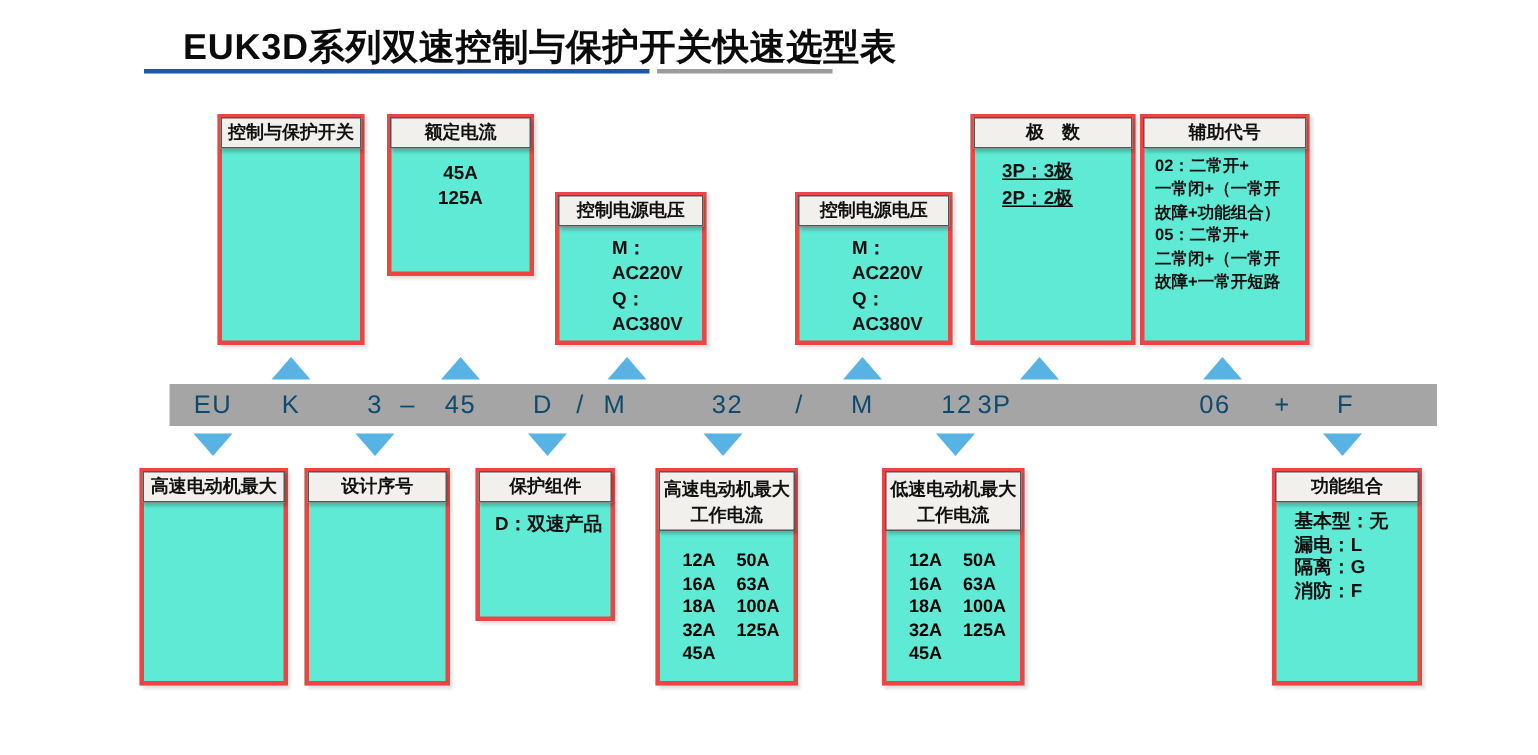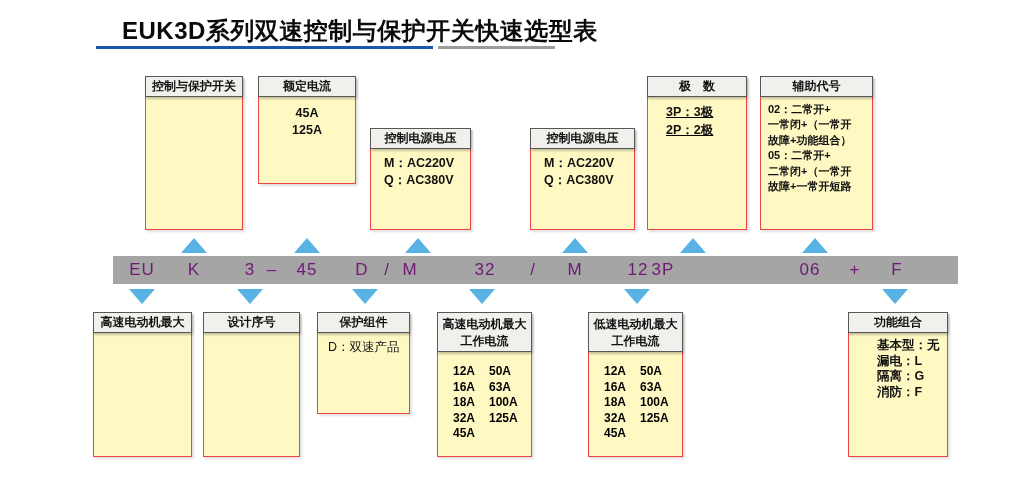--- a/index.html
+++ b/index.html
@@ -21,22 +21,22 @@
     letter-spacing: 0.5px;
     white-space: nowrap;
     margin-left: 26px;
   }
   .underline { position: absolute; height: 3px; }
   .underline.blue { left: 96px; top: 46px; width: 337px; background: #1a57ad; }
   .underline.gray { left: 438px; top: 46px; width: 117px; background: #9c9c9c; }
 
   .box {
     position: absolute;
-    background: #fef9c3;
-    border: 1px solid #ef4444;
+    background: #5eead4;
+    border: 3px solid #ef4444;
     box-shadow: 2px 2px 2px rgba(0,0,0,0.12);
   }
   .box-header {
     width: 100%;
     background: #f1f0ec;
     border: 1px solid #565656;
     margin: -1px 0 0 -1px;
     width: calc(100% + 2px);
     text-align: center;
     font-weight: bold;
@@ -52,50 +52,50 @@
     height: 40px;
     line-height: 17px;
     padding-top: 3px;
   }
   .bx-line { color: #111; }
 
   .body-center { text-align: center; padding-top: 8px; font-size: 12.5px; font-weight: bold; }
   .body-center .bx-line { line-height: 17px; }
 
   .body-mq { padding: 6px 0 0 13px; font-size: 12.5px; font-weight: bold; }
-  .body-mq .bx-line { line-height: 17px; }
+  .body-mq .bx-line { line-height: 17px; margin-left: 22px; }
 
   .body-poles { padding: 6px 0 0 18px; font-size: 12.5px; font-weight: bold; text-decoration: underline; }
   .body-poles .bx-line { line-height: 18px; }
 
   .body-aux { padding: 5px 2px 0 7px; font-size: 11px; font-weight: bold; }
   .body-aux .bx-line { line-height: 15.4px; white-space: nowrap; }
 
-  .body-prot { padding: 6px 0 0 10px; font-size: 12.5px; font-weight: normal; }
+  .body-prot { padding: 6px 0 0 10px; font-size: 12.5px; font-weight: bold; }
   .body-prot .bx-line { line-height: 17px; }
 
   .body-func { padding: 5px 0 0 12px; font-size: 12.5px; font-weight: bold; }
-  .body-func .bx-line { line-height: 15.6px; margin-left: 16px; }
+  .body-func .bx-line { line-height: 15.6px; }
 
   .body-rows { padding: 12px 0 0 15px; font-size: 12px; font-weight: bold; }
   .body-rows .row { line-height: 15.5px; white-space: nowrap; }
   .body-rows .c1 { display: inline-block; width: 36px; }
   .body-rows .c2 { display: inline-block; }
 
   .model-bar {
     position: absolute;
     left: 113px; top: 256px;
     width: 845px; height: 28px;
     background: #a5a5a5;
   }
   .model-bar span {
     position: absolute;
     top: 0;
     transform: translateX(-50%);
-    color: #701a75;
+    color: #0c4a6e;
     font-size: 17px;
     line-height: 28px;
     letter-spacing: 1px;
     white-space: nowrap;
   }
 
   .arrow-up, .arrow-down {
     position: absolute;
     width: 0; height: 0;
     border-left: 13px solid transparent;
@@ -134,21 +134,21 @@
   </div>
 
   <div class="box" style="left:530px; top:128px; width:105px; height:102px">
     <div class="box-header">控制电源电压</div>
     <div class="body-mq">
       <div class="bx-line">M：AC220V</div>
       <div class="bx-line">Q：AC380V</div>
     </div>
   </div>
 
-  <div class="box" style="left:647px; top:76px; width:100px; height:154px">
+  <div class="box" style="left:647px; top:76px; width:110px; height:154px">
     <div class="box-header">极　数</div>
     <div class="body-poles">
       <div class="bx-line">3P：3极</div>
       <div class="bx-line">2P：2极</div>
     </div>
   </div>
 
   <div class="box" style="left:760px; top:76px; width:113px; height:154px">
     <div class="box-header">辅助代号</div>
     <div class="body-aux">

